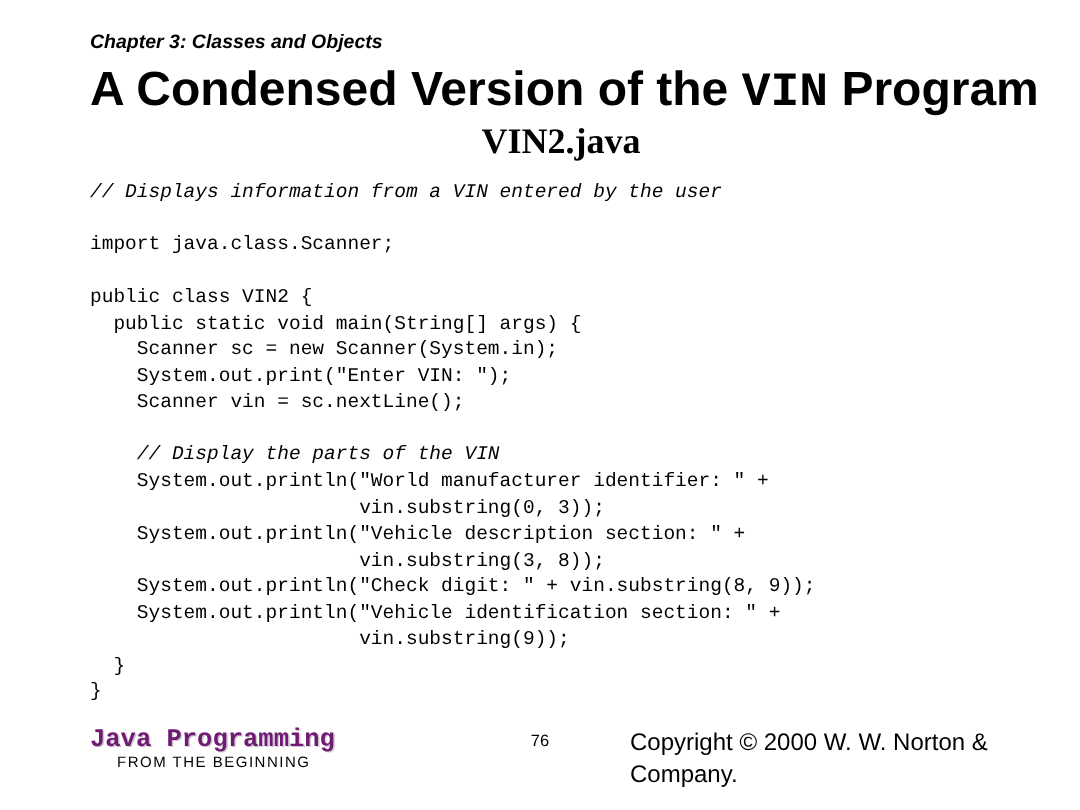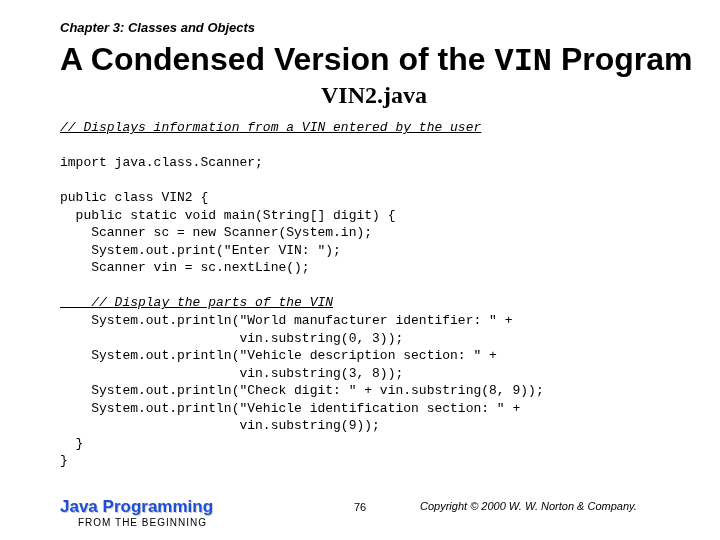--- a/index.html
+++ b/index.html
@@ -42,79 +42,77 @@
     margin-bottom: 10px;
   }
   .code {
     font-family: "Courier New", monospace;
     font-size: 13px;
     line-height: 1.35;
     white-space: pre;
   }
   .comment {
     font-style: italic;
-    text-decoration: underline;
   }
   .footer {
     position: absolute;
     bottom: 12px;
     left: 0;
     right: 0;
     padding: 0 40px 0 60px;
     display: flex;
     align-items: flex-start;
     justify-content: space-between;
     font-size: 11px;
   }
   .brand-wrap { width: 240px; }
   .brand {
-    font-family: Liberation Sans, sans-serif;
+    font-family: Liberation Mono, monospace;
     font-size: 17px;
     font-weight: bold;
-    color: #1d4ed8;
+    color: #701a75;
     text-shadow: 1px 1px 0 #ccc;
     margin-bottom: 0;
   }
   .brand-sub {
     font-size: 10px;
     letter-spacing: 1px;
     margin-left: 18px;
   }
   .pagenum {
     text-align: center;
     width: 60px;
     font-size: 11px;
     padding-top: 4px;
   }
   .copyright {
     width: 260px;
-    font-size: 11px;
+    font-size: 16px;
     line-height: 1.3;
     padding-top: 2px;
-    font-style: italic;
   }
 </style>
 </head>
 <body>
 
 <div class="slide">
   <div class="chapter">Chapter 3: Classes and Objects</div>
 
   <div class="title">
     <span>A Condensed Version of the </span><span class="mono">VIN</span><span> Program</span>
   </div>
 
   <div class="subtitle">VIN2.java</div>
 
   <div class="code"><span class="comment">// Displays information from a VIN entered by the user</span>
 
 <span>import java.class.Scanner;</span>
 
 <span>public class VIN2 {</span>
-<span>  public static void main(String[] digit) {</span>
+<span>  public static void main(String[] args) {</span>
 <span>    Scanner sc = new Scanner(System.in);</span>
 <span>    System.out.print("Enter VIN: ");</span>
 <span>    Scanner vin = sc.nextLine();</span>
 
 <span class="comment">    // Display the parts of the VIN</span>
 <span>    System.out.println("World manufacturer identifier: " +</span>
 <span>                       vin.substring(0, 3));</span>
 <span>    System.out.println("Vehicle description section: " +</span>
 <span>                       vin.substring(3, 8));</span>
 <span>    System.out.println("Check digit: " + vin.substring(8, 9));</span>

